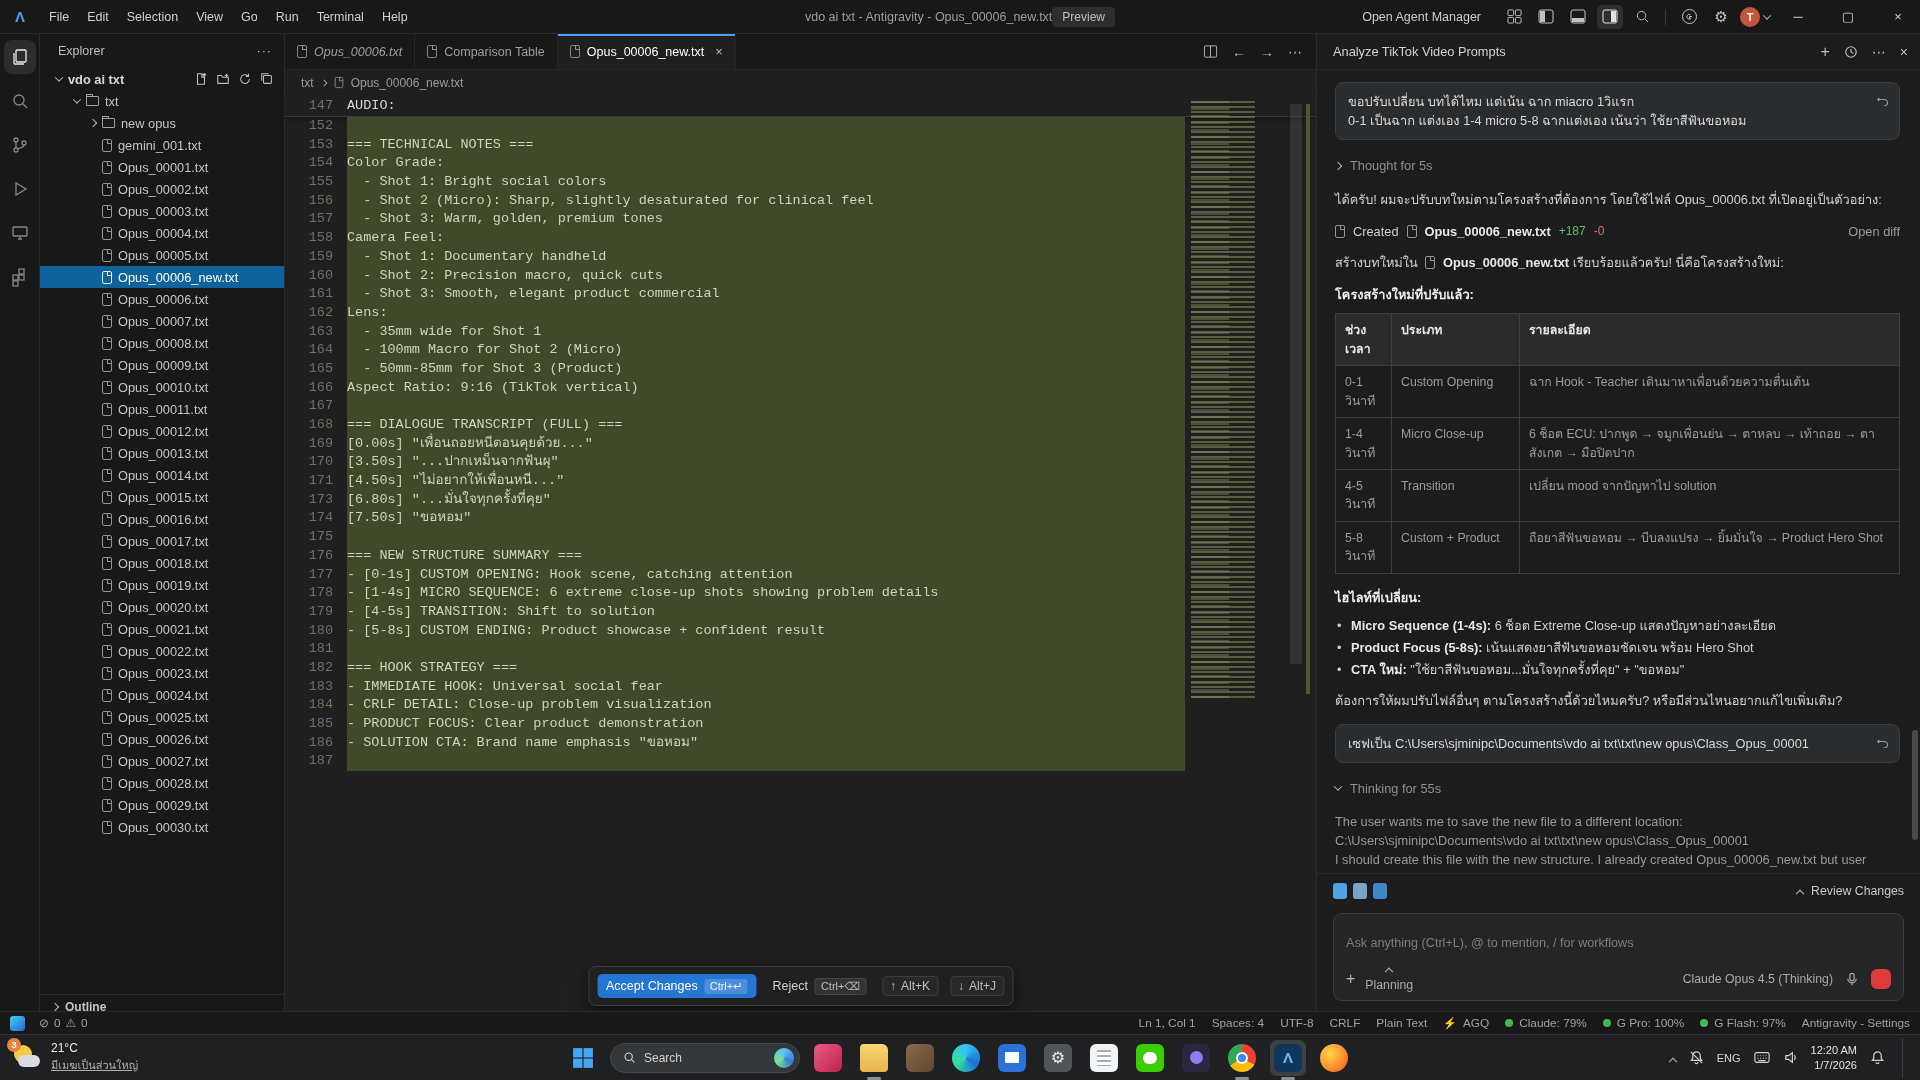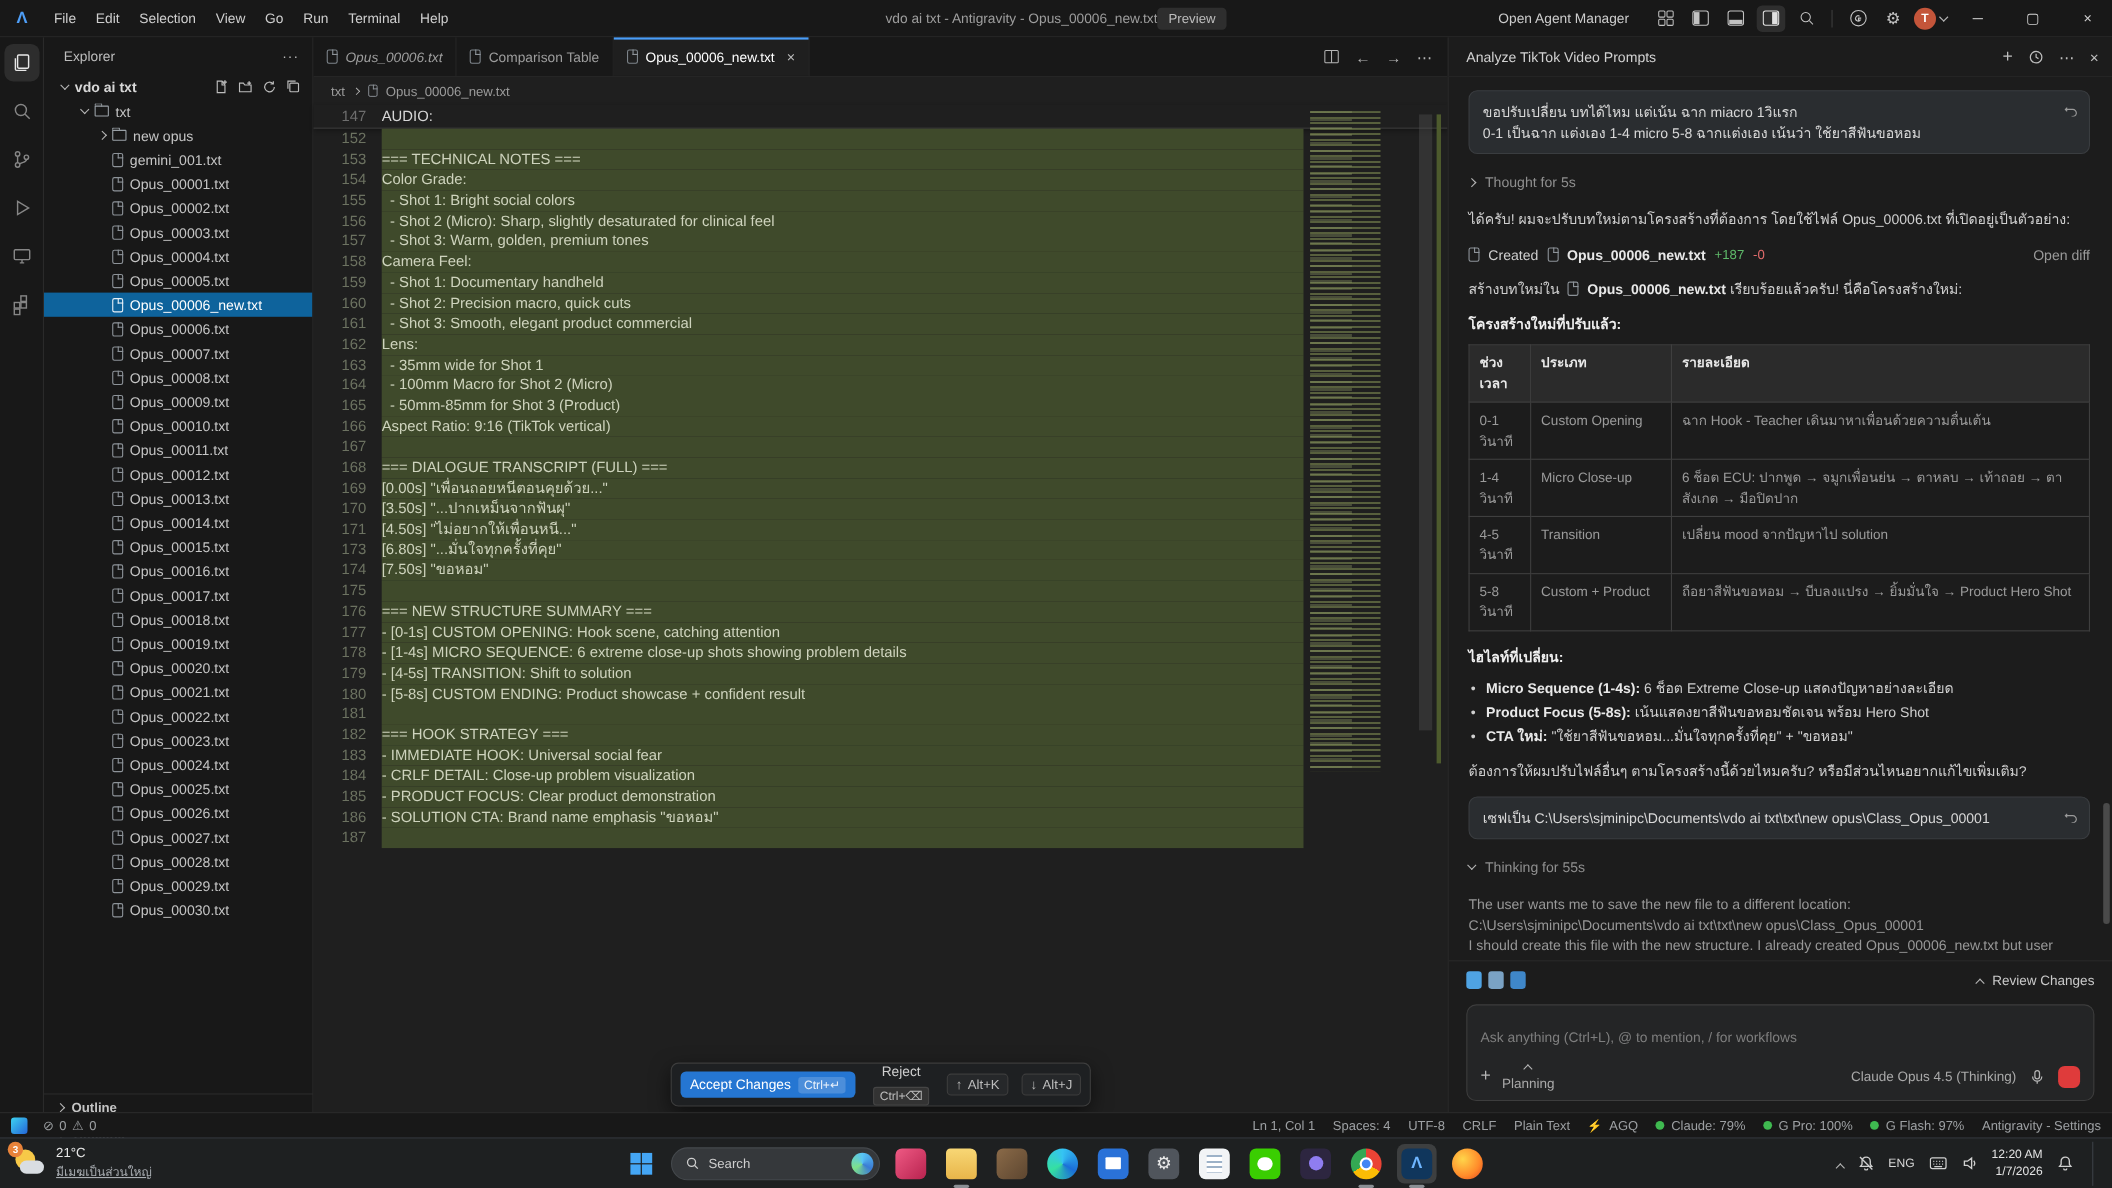--- a/index.html
+++ b/index.html
@@ -63,39 +63,39 @@
   .tab{display:flex;align-items:center;gap:7px;padding:0 12px;border-right:1px solid #252525;color:#9d9d9d;font-size:12.5px;position:relative;}
   .tab .ficon{border-color:#7d848a;}
   .tab.preview .tab-label{font-style:italic;}
   .tab.active{background:#1f1f1f;color:#ffffff;}
   .tab.active:before{content:"";position:absolute;left:0;right:0;top:0;height:2px;background:#4a9df8;}
   .tab-close{margin-left:4px;color:#bdbdbd;font-size:13px;}
   .tab-actions{margin-left:auto;display:flex;align-items:center;gap:14px;padding-right:14px;color:#b6b6b6;font-size:14px;}
   #breadcrumb{height:25px;display:flex;align-items:center;gap:7px;padding-left:16px;color:#9a9a9a;font-size:12px;}
   #breadcrumb .ficon{transform:scale(.85);}
 
-  #code{position:absolute;left:0;top:61px;width:1031px;bottom:0;font-family:Liberation Sans, sans-serif;font-size:13.5px;}
+  #code{position:absolute;left:0;top:61px;width:1031px;bottom:0;font-family:Liberation Mono, monospace;font-size:13.5px;}
   .sticky{height:22px;display:flex;border-bottom:1px solid #3a3a3a;background:#1f1f1f;box-shadow:0 2px 4px rgba(0,0,0,.3);}
   .ln{width:62px;flex:none;text-align:right;padding-right:14px;color:#6e6e6e;}
   .code-line{display:flex;height:18.7px;line-height:18.7px;}
   .sticky .code-line{height:21px;line-height:21px;color:#d6d6d6;}
   .lt{white-space:pre;color:#ced3bd;flex:none;width:838px;}
   .code-line.added .lt{background:#3f4a2b;}
   .code-line.added .ln{color:#6c7261;}
   #minimap{position:absolute;right:45px;top:61px;width:84px;height:620px;opacity:.85;}
   .mm-col{position:absolute;top:6px;left:4px;width:64px;height:600px;background:repeating-linear-gradient(to bottom,rgba(152,170,96,.55) 0 2px,transparent 2px 5px);}
   .mm-col2{left:4px;width:38px;background:repeating-linear-gradient(to bottom,rgba(170,185,120,.35) 0 2px,transparent 2px 7px);}
   #vscroll{position:absolute;right:14px;top:70px;width:12px;height:560px;background:rgba(90,90,90,.35);border-radius:0px;}
   #diffmark{position:absolute;right:6px;top:70px;width:4px;height:590px;background:#4d5a2d;}
 
   
   #diffbar{position:absolute;left:50%;transform:translateX(-50%);top:932px;height:40px;background:#1e2022;border:1px solid #3d3d3d;border-radius:7px;display:flex;align-items:center;gap:12px;padding:0 8px;box-shadow:0 6px 18px rgba(0,0,0,.55);white-space:nowrap;}
   .btn-accept{background:#2576d2;color:#fff;border-radius:5px;height:24px;display:flex;align-items:center;gap:7px;padding:0 9px;font-size:12.5px;}
   .kbd{background:rgba(255,255,255,.18);border-radius:3px;font-size:11px;padding:1px 5px;color:#eaf2fb;}
-  .btn-reject{color:#cfcfcf;display:flex;align-items:center;gap:7px;font-size:12.5px;padding:0 4px;flex-direction:column;}
+  .btn-reject{color:#cfcfcf;display:flex;align-items:center;gap:7px;font-size:12.5px;padding:0 4px;}
   .kbd2{background:#333333;border:1px solid #454545;border-radius:3px;font-size:11px;padding:1px 5px;color:#bdbdbd;}
   .nav-chip{display:flex;align-items:center;gap:5px;color:#bdbdbd;font-size:12px;border:1px solid #3d3d3d;border-radius:4px;padding:2px 7px;background:#26282a;}
 
   
   #agent{left:1316px;top:34px;width:604px;height:977px;background:#1c1c1c;border-left:1px solid #2a2a2a;display:flex;flex-direction:column;}
   .ag-header{height:36px;flex:none;display:flex;align-items:center;padding:0 12px 0 16px;color:#d2d2d2;font-size:12.8px;border-bottom:1px solid #242424;}
   .ag-hicons{margin-left:auto;display:flex;align-items:center;gap:14px;color:#bdbdbd;font-size:14px;}
   .ag-hicons svg{stroke:#bdbdbd;fill:none;stroke-width:1.3;}
   .ag-body{flex:1;padding:12px 20px 8px 18px;overflow:hidden;position:relative;font-size:12.8px;line-height:1.5;color:#cfcfcf;}
   .bubble{background:#2a2d30;border:1px solid #3a3d40;border-radius:8px;padding:9px 34px 9px 12px;color:#d8d8d8;position:relative;margin-bottom:16px;}

